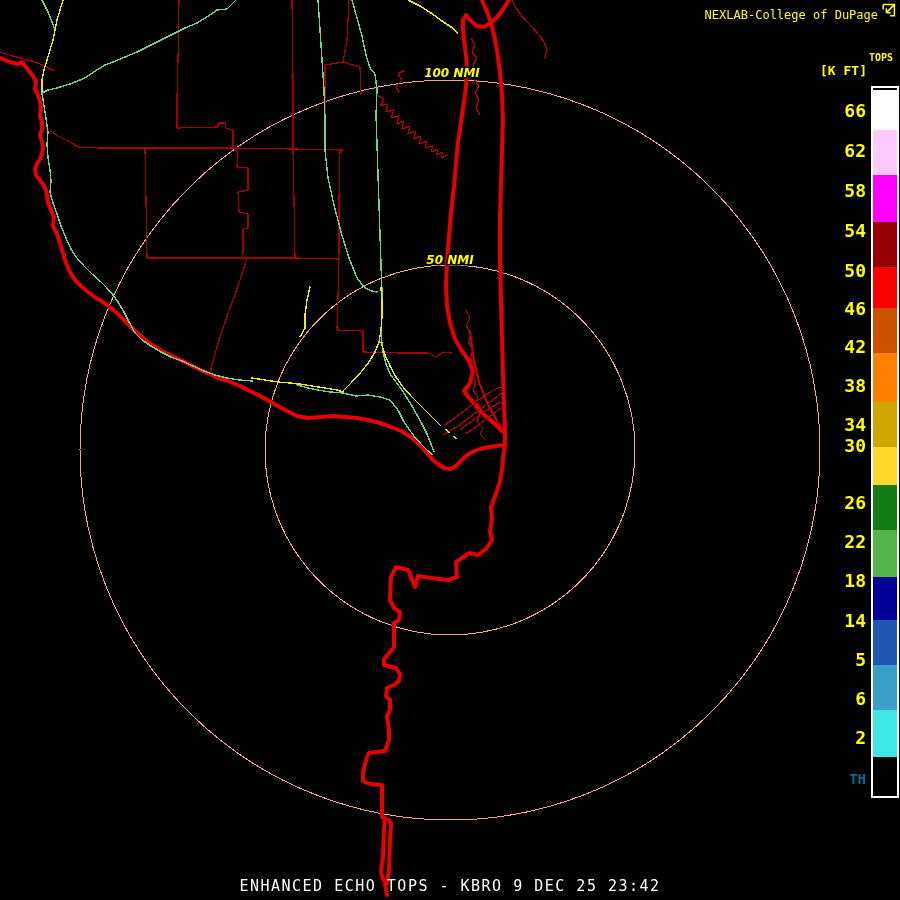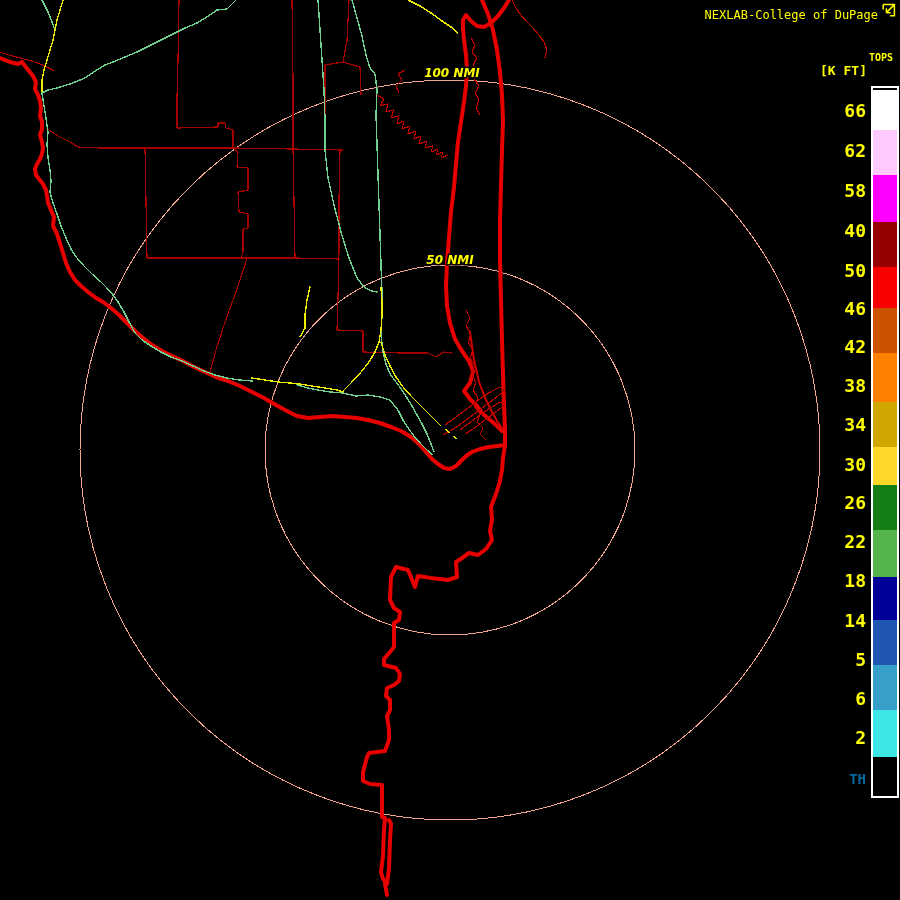--- a/index.html
+++ b/index.html
@@ -114,30 +114,31 @@
       <div class="band" style="top: 489px; height: 43px; background: rgb(0, 0, 153);"></div>
       <div class="band" style="top: 532px; height: 45px; background: rgb(32, 87, 180);"></div>
       <div class="band" style="top: 577px; height: 45px; background: rgb(56, 160, 200);"></div>
       <div class="band" style="top: 622px; height: 47px; background: rgb(63, 230, 230);"></div>
       <div class="band" style="top: 669px; height: 39px; background: rgb(0, 0, 0);"></div>
     </div>
   <div id="tick-container">
       <div class="tick" style="top: 110px; color: rgb(255, 255, 0);">66</div>
       <div class="tick" style="top: 150px; color: rgb(255, 255, 0);">62</div>
       <div class="tick" style="top: 190px; color: rgb(255, 255, 0);">58</div>
-      <div class="tick" style="top: 230px; color: rgb(255, 255, 0);">40</div>
+      <div class="tick" style="top: 230px; color: rgb(255, 255, 0);">54</div>
       <div class="tick" style="top: 270px; color: rgb(255, 255, 0);">50</div>
       <div class="tick" style="top: 308px; color: rgb(255, 255, 0);">46</div>
       <div class="tick" style="top: 346px; color: rgb(255, 255, 0);">42</div>
       <div class="tick" style="top: 385px; color: rgb(255, 255, 0);">38</div>
       <div class="tick" style="top: 424px; color: rgb(255, 255, 0);">34</div>
-      <div class="tick" style="top: 464px; color: rgb(255, 255, 0);">30</div>
+      <div class="tick" style="top: 445px; color: rgb(255, 255, 0);">30</div>
       <div class="tick" style="top: 502px; color: rgb(255, 255, 0);">26</div>
       <div class="tick" style="top: 541px; color: rgb(255, 255, 0);">22</div>
       <div class="tick" style="top: 580px; color: rgb(255, 255, 0);">18</div>
       <div class="tick" style="top: 620px; color: rgb(255, 255, 0);">14</div>
       <div class="tick" style="top: 659px; color: rgb(255, 255, 0);">5</div>
       <div class="tick" style="top: 698px; color: rgb(255, 255, 0);">6</div>
       <div class="tick" style="top: 737px; color: rgb(255, 255, 0);">2</div>
       <div class="th-label" style="top: 779px;">TH</div>
     </div>
 
+  <div class="cap">ENHANCED ECHO TOPS - KBRO 9 DEC 25 23:42</div>
 </div>
 
 </body></html>

